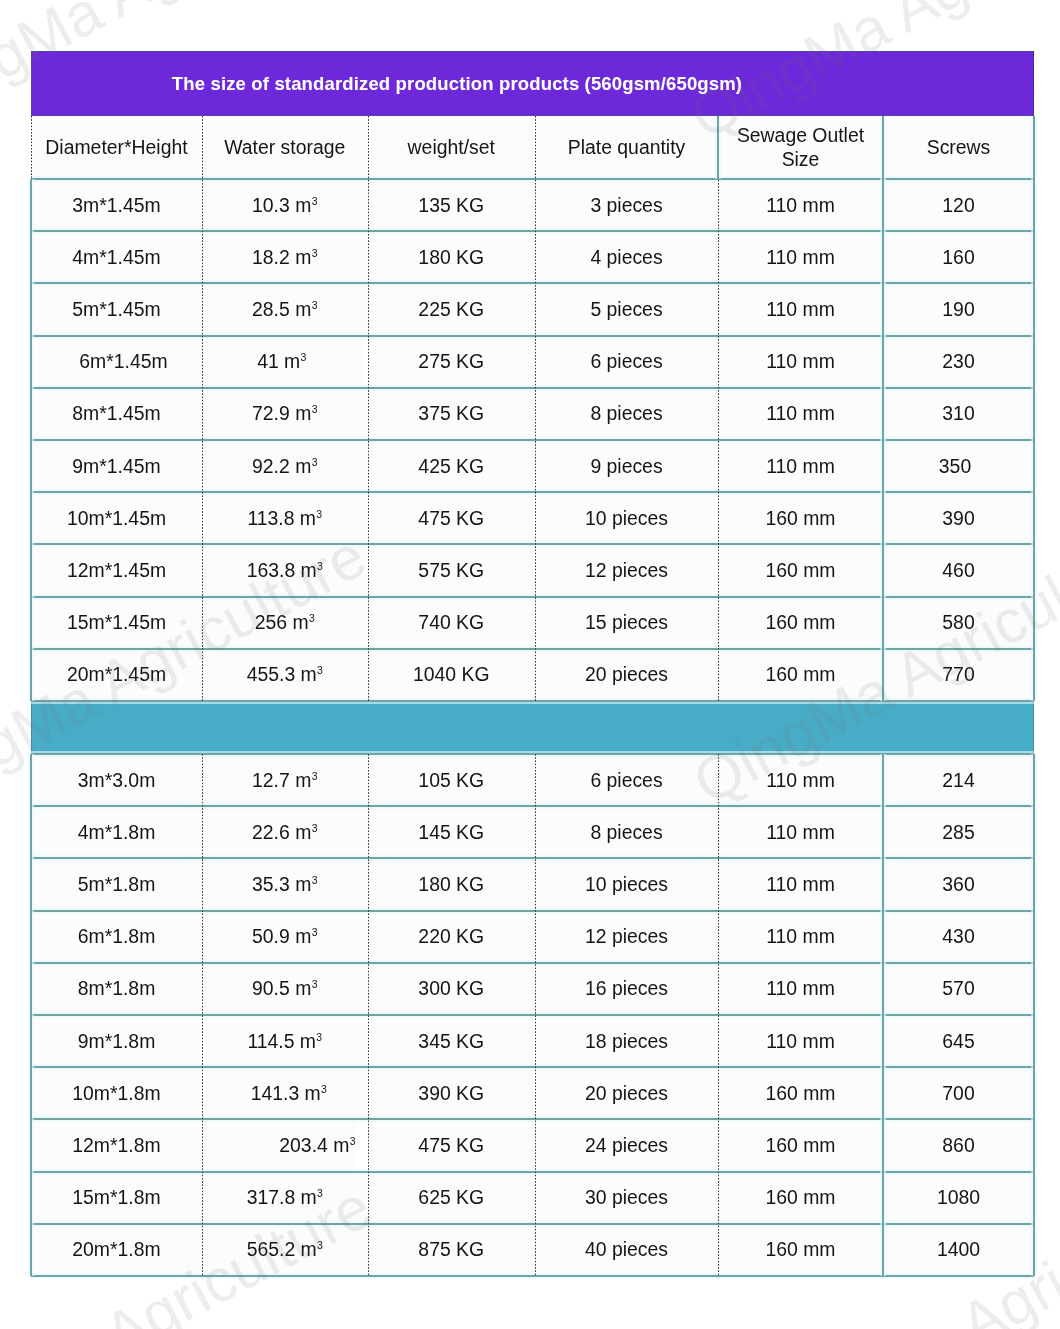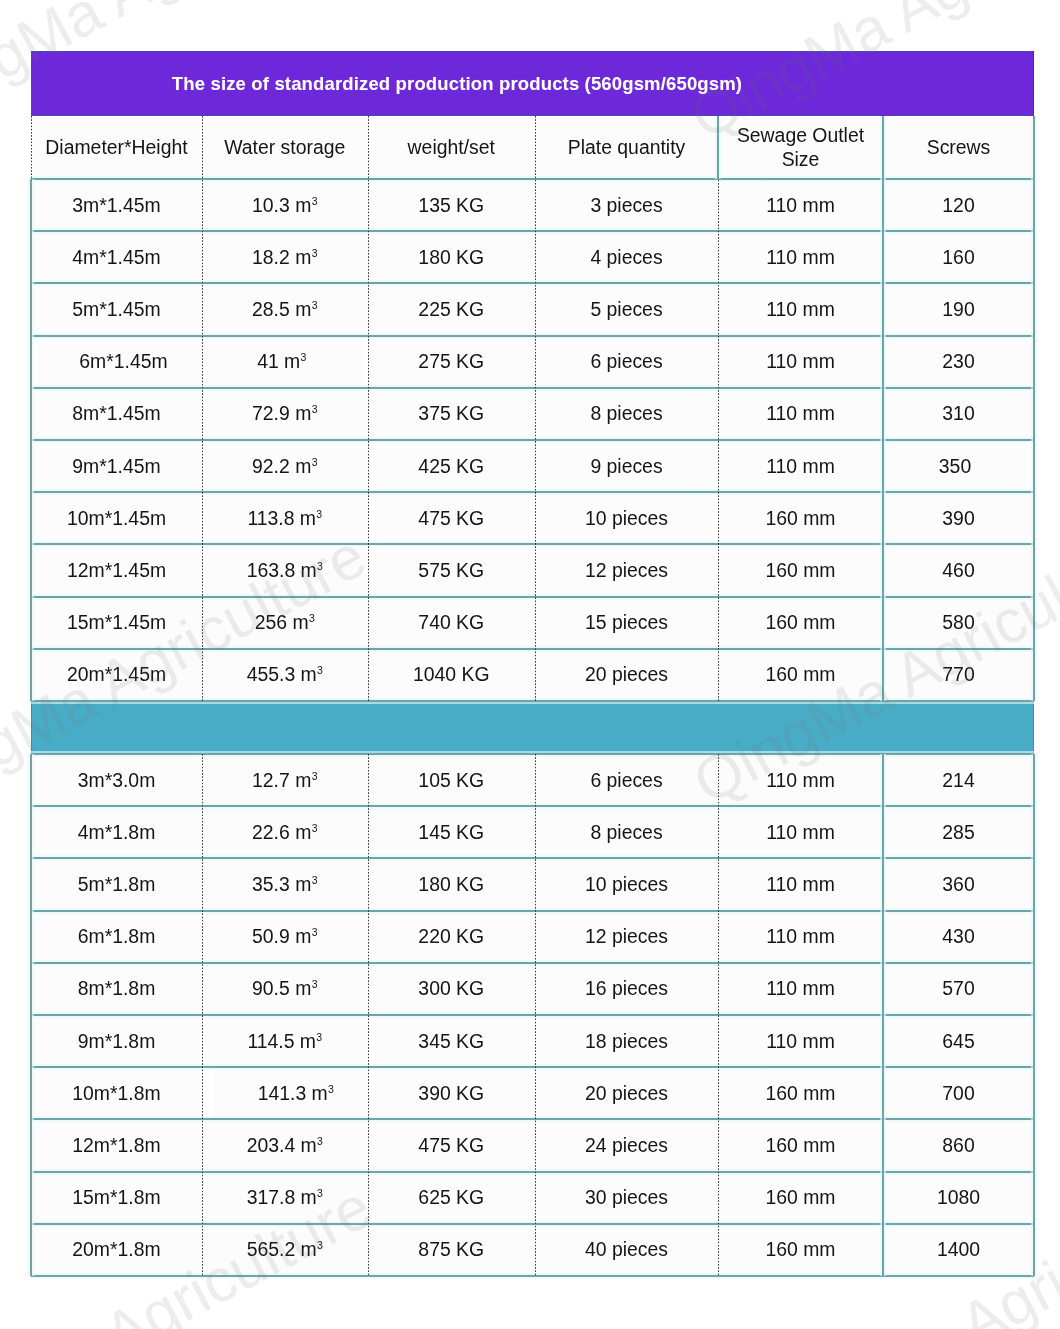--- a/index.html
+++ b/index.html
@@ -448,42 +448,42 @@
           <span>110 mm</span>
         </div>
       <div class="cell" style="left:852px;width:151px;">
           <span>645</span>
         </div>
     </div>
     <div class="row" style="top:951.2px;height:52.2px;">
       <div class="cell" style="left:0px;width:171px;">
           <span>10m*1.8m</span>
         </div>
-      <div class="cell" style="left:182px;width:165.5px;">
+      <div class="cell" style="left:175px;width:165.5px;">
           <span>141.3 m</span>
           <sup>3</sup>
         </div>
       <div class="cell" style="left:336.5px;width:167.5px;">
           <span>390 KG</span>
         </div>
       <div class="cell" style="left:504px;width:183px;">
           <span>20 pieces</span>
         </div>
       <div class="cell" style="left:687px;width:165px;">
           <span>160 mm</span>
         </div>
       <div class="cell" style="left:852px;width:151px;">
           <span>700</span>
         </div>
     </div>
     <div class="row" style="top:1003.4px;height:52.2px;">
       <div class="cell" style="left:0px;width:171px;">
           <span>12m*1.8m</span>
         </div>
-      <div class="cell" style="left:171px;width:165.5px;">
+      <div class="cell" style="left:159px;width:165.5px;justify-content:flex-end;">
           <span>203.4 m</span>
           <sup>3</sup>
         </div>
       <div class="cell" style="left:336.5px;width:167.5px;">
           <span>475 KG</span>
         </div>
       <div class="cell" style="left:504px;width:183px;">
           <span>24 pieces</span>
         </div>
       <div class="cell" style="left:687px;width:165px;">

